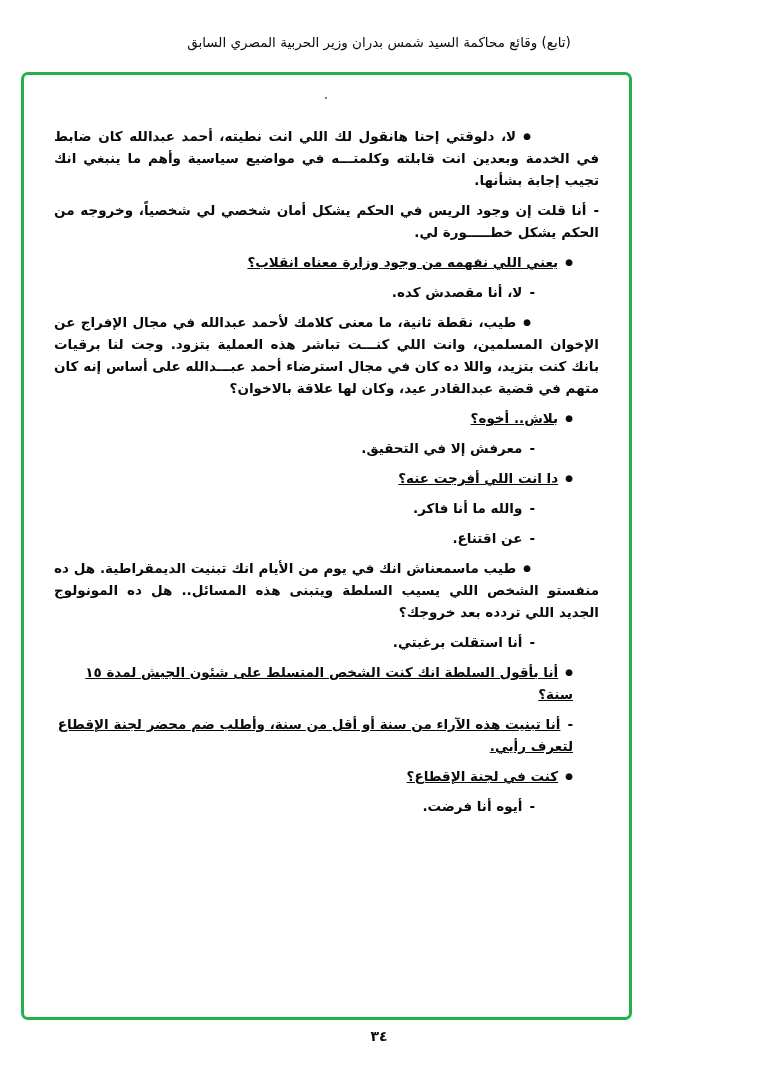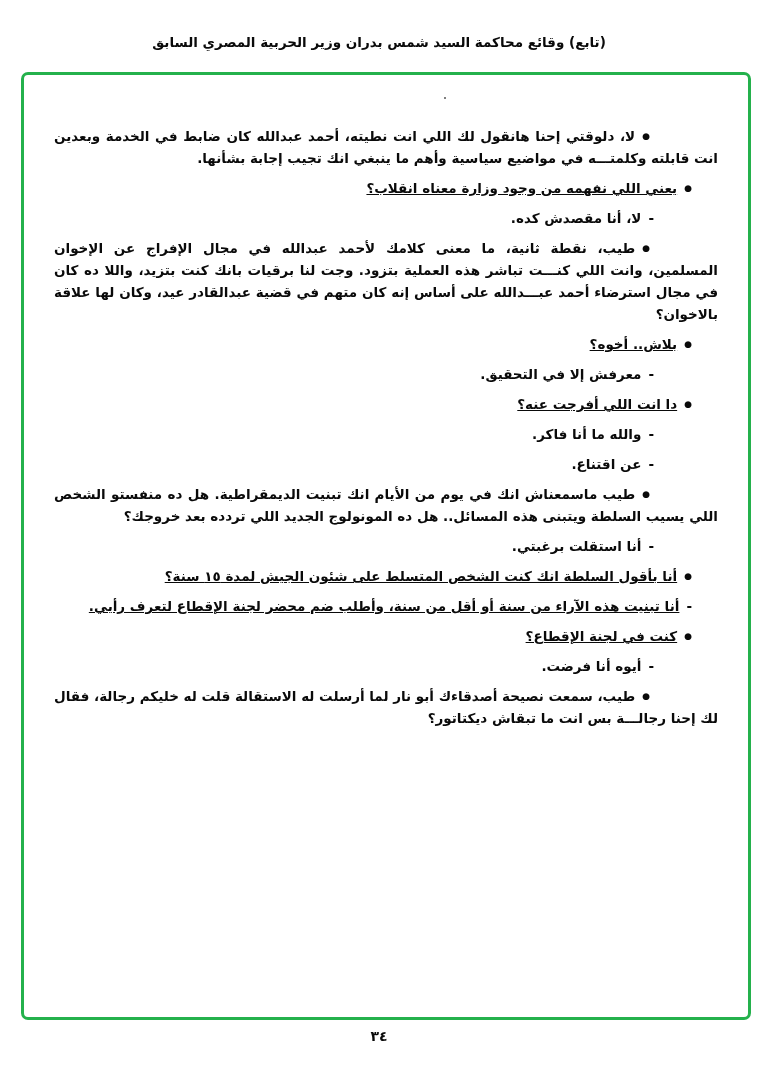--- a/index.html
+++ b/index.html
@@ -12,28 +12,28 @@
     color: #0a0a0a;
     overflow: hidden;
   }
   .header-title {
     position: absolute;
     top: 34px;
     left: 0;
     right: 0;
     text-align: center;
     direction: rtl;
-    font-weight: bold;
+    font-weight: normal;
     font-size: 13.5px;
   }
   .frame {
     position: absolute;
     top: 72px;
     left: 21px;
-    width: 730px;
+    width: 611px;
     height: 948px;
     box-sizing: border-box;
     border: 3px solid #24b14c;
     border-radius: 7px;
     padding: 50px 30px 0 30px;
     direction: rtl;
   }
   .artifact-dot {
     position: absolute;
     top: 22px;
@@ -75,20 +75,21 @@
 
 <div class="page">
 
   <div class="header-title">(تابع) وقائع محاكمة السيد شمس بدران وزير الحربية المصري السابق</div>
 
   <div class="frame">
     <span class="artifact-dot"></span>
 
     <p class="item q-long"><span class="marker m-bullet">●</span><span>لا، دلوقتي إحنا هانقول لك اللي انت نطيته، أحمد عبدالله كان ضابط في الخدمة وبعدين انت قابلته وكلمتـــه في مواضيع سياسية وأهم ما ينبغي انك تجيب إجابة بشأنها.</span></p>
 
+    <p class="item a-long gap-after"><span class="marker m-dash">-</span><span>أنا قلت إن وجود الريس في الحكم يشكل أمان شخصي لي شخصياً، وخروجه من الحكم يشكل خطـــــورة لي.</span></p>
 
     <p class="item ind1"><span class="marker m-bullet">●</span><span>يعني اللي نفهمه من وجود وزارة معناه انقلاب؟</span></p>
 
     <p class="item ind2 gap-after"><span class="marker m-dash">-</span><span>لا، أنا مقصدش كده.</span></p>
 
     <p class="item q-long"><span class="marker m-bullet">●</span><span>طيب، نقطة ثانية، ما معنى كلامك لأحمد عبدالله في مجال الإفراج عن الإخوان المسلمين، وانت اللي كنـــت تباشر هذه العملية بتزود. وجت لنا برقيات بانك كنت بتزيد، واللا ده كان في مجال استرضاء أحمد عبـــدالله على أساس إنه كان متهم في قضية عبدالقادر عيد، وكان لها علاقة بالاخوان؟</span></p>
 
 
     <p class="item ind1"><span class="marker m-bullet">●</span><span>بلاش.. أخوه؟</span></p>
 
@@ -106,18 +107,17 @@
     <p class="item ind2 gap-after"><span class="marker m-dash">-</span><span>أنا استقلت برغبتي.</span></p>
 
     <p class="item ind1"><span class="marker m-bullet">●</span><span>أنا بأقول السلطة انك كنت الشخص المتسلط على شئون الجيش لمدة ١٥ سنة؟</span></p>
 
     <p class="item ind1 gap-after"><span class="marker m-dash">-</span><span>أنا تبنيت هذه الآراء من سنة أو أقل من سنة، وأطلب ضم محضر لجنة الإقطاع لتعرف رأيي.</span></p>
 
     <p class="item ind1"><span class="marker m-bullet">●</span><span>كنت في لجنة الإقطاع؟</span></p>
 
     <p class="item ind2 gap-after"><span class="marker m-dash">-</span><span>أيوه أنا فرضت.</span></p>
 
-    <p class="item q-long last"><span class="marker m-bullet">●</span><span>طيب، سمعت نصيحة أصدقاءك أبو نار لما أرسلت له الاستقالة قلت له خليكم رجالة، فقال لك إحنا رجالـــة بس انت ما تبقاش ديكتاتور؟</span></p>
   </div>
 
   <div class="page-number">٣٤</div>
 
 </div>
 
 </body></html>

